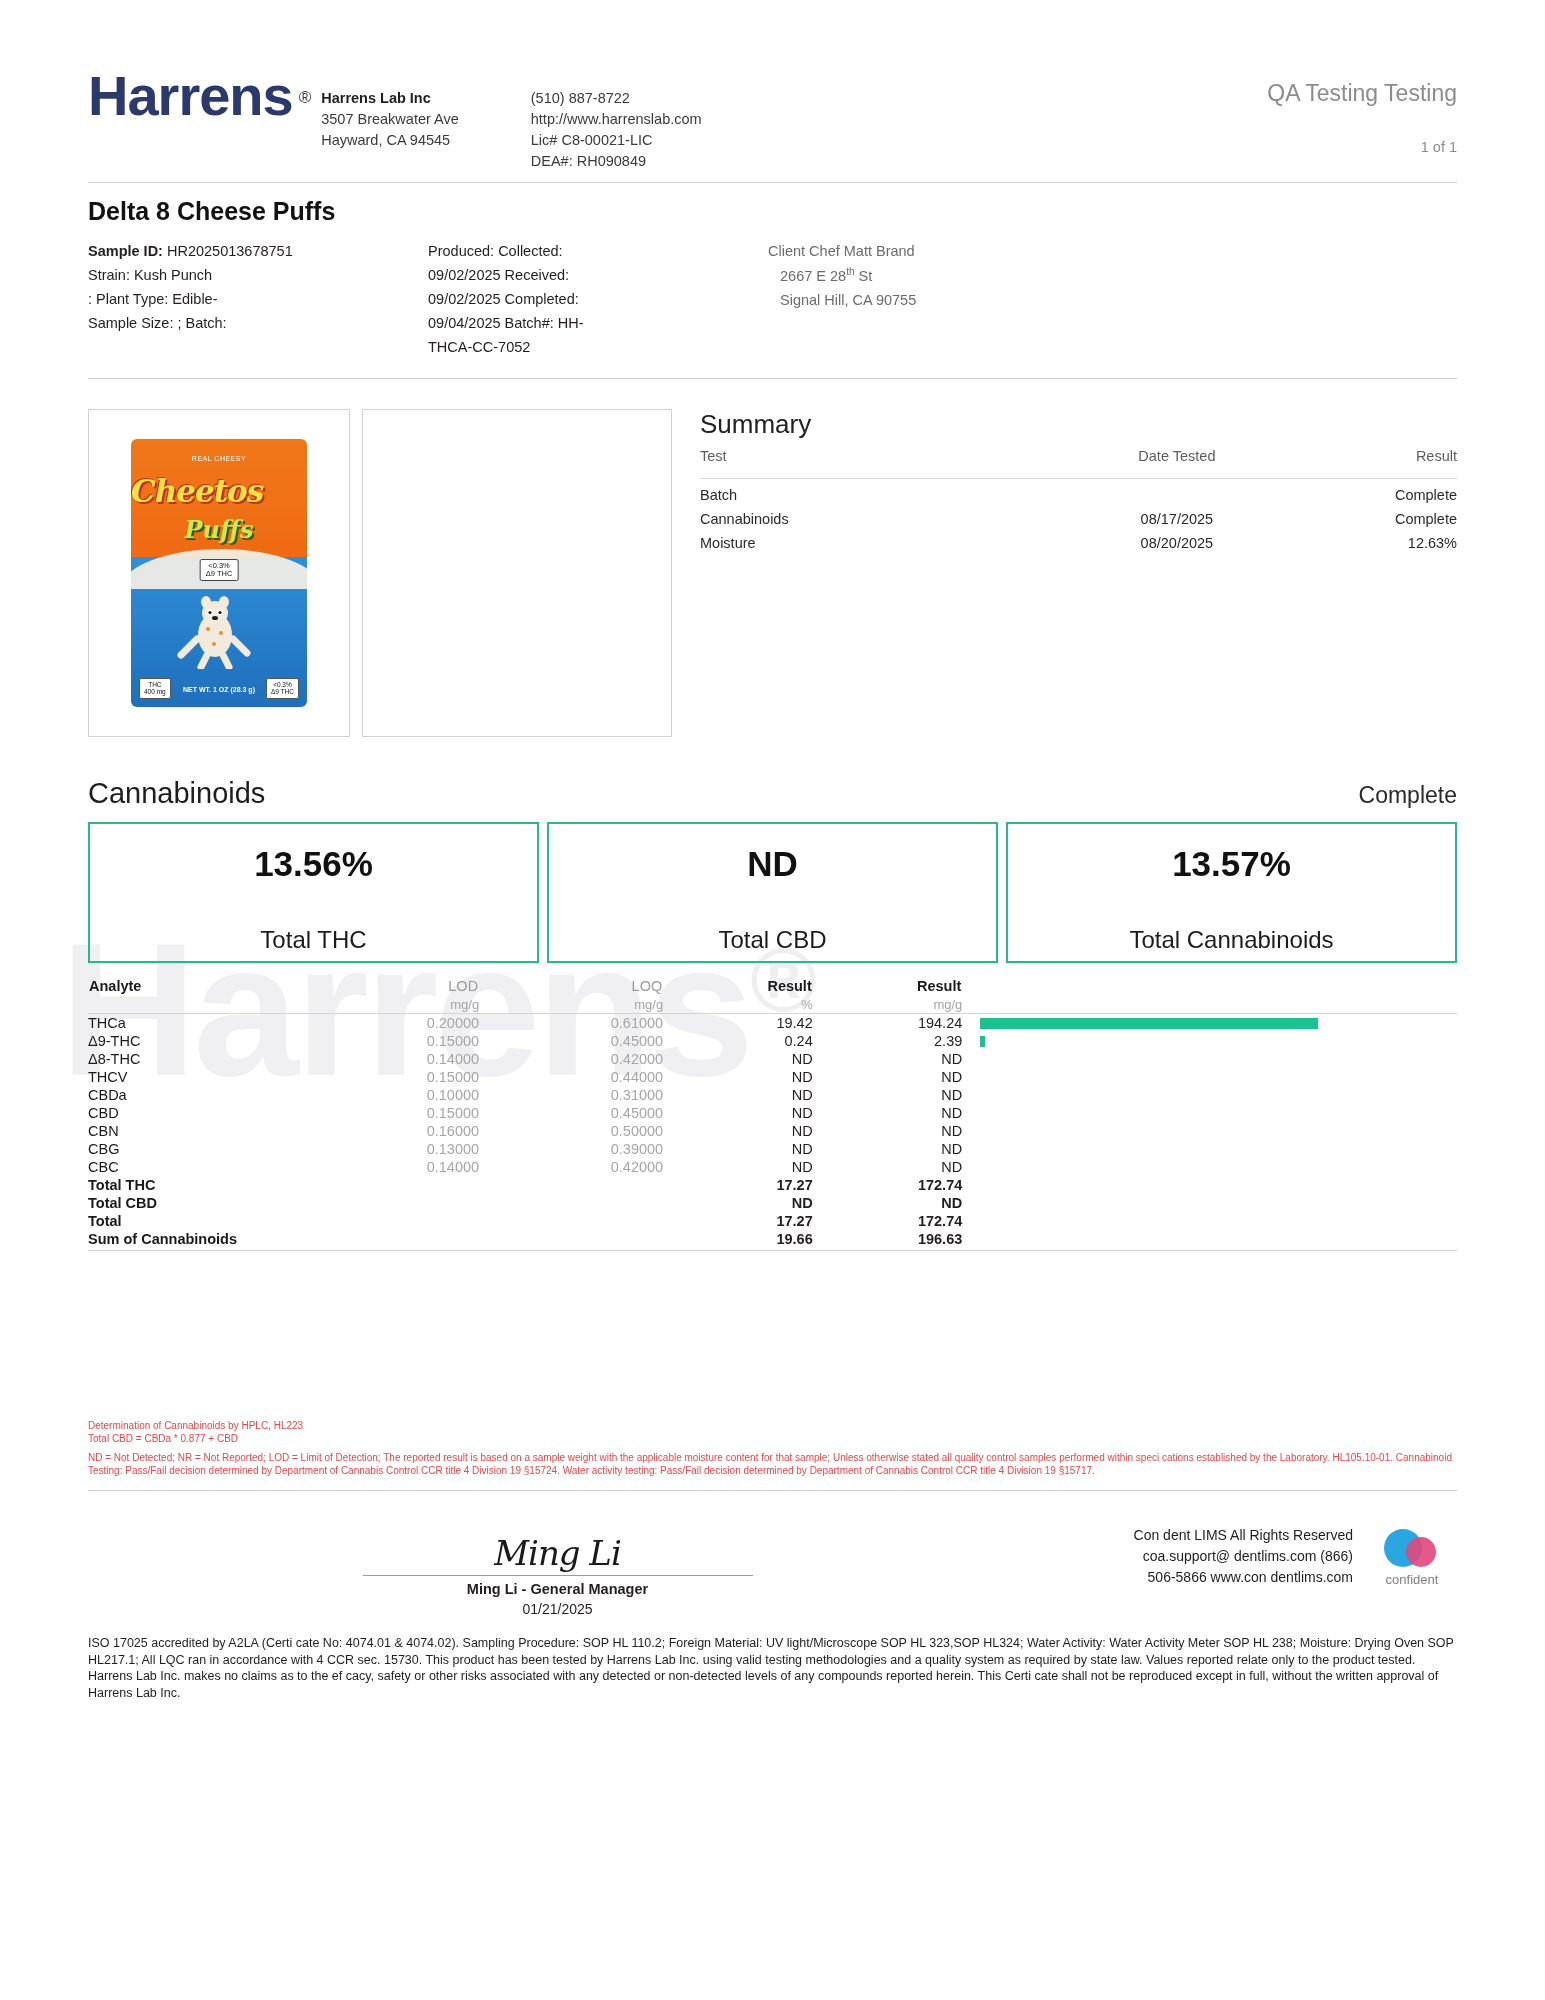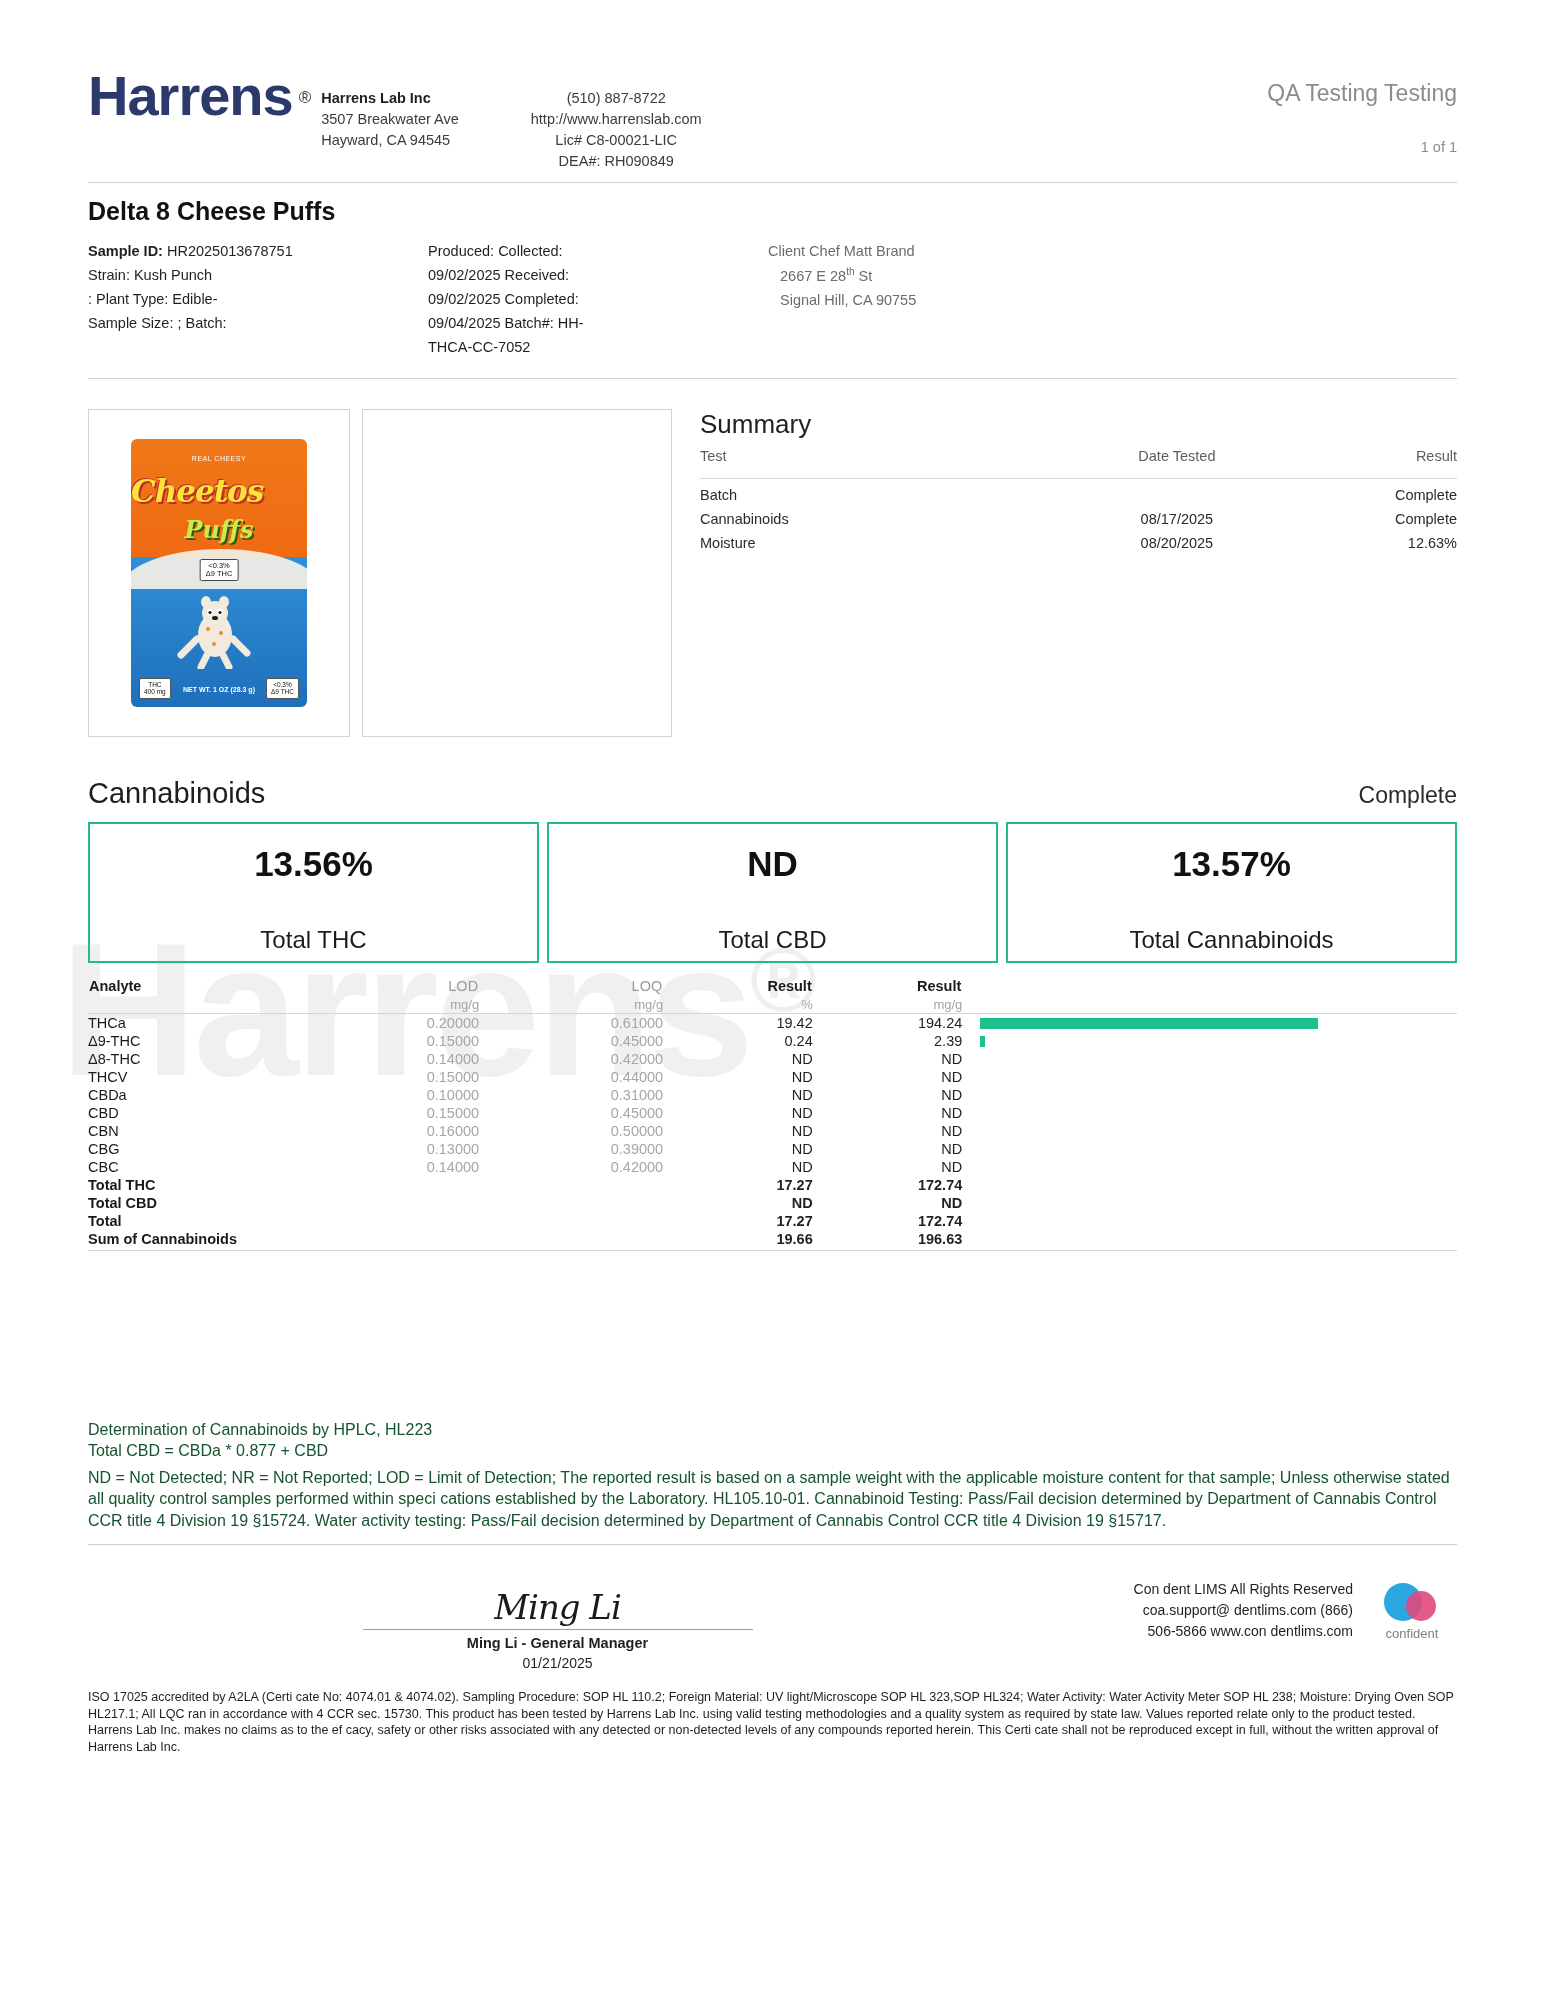--- a/index.html
+++ b/index.html
@@ -71,21 +71,20 @@
     line-height: 1.45;
     color: #3b3b3b;
   }
   .lab-block .bold { font-weight: bold; color: #1f1f1f; }
   .contact-block {
     margin-left: 72px;
     margin-top: 20px;
     font-size: 14.5px;
     line-height: 1.45;
     color: #3b3b3b;
-    text-align: center;
   }
   .qa-block {
     margin-left: auto;
     text-align: right;
     color: #8c8c8c;
     margin-top: 12px;
   }
   .qa-title { font-size: 23px; }
   .qa-page { font-size: 14.5px; margin-top: 32px; }
 
@@ -261,23 +260,23 @@
     vertical-align: middle;
   }
   .table-end {
     border-bottom: 1px solid #d5d5d5;
     margin-top: 2px;
   }
 
   
   .notes {
     margin-top: 168px;
-    font-size: 16px;
+    font-size: 10px;
     line-height: 1.35;
-    color: #14532d;
+    color: #ef4444;
   }
   .notes p { margin: 0; }
   .notes .para { margin-top: 5px; }
 
   
   .sig-wrap {
     display: flex;
     margin-top: 28px;
     align-items: flex-start;
   }

